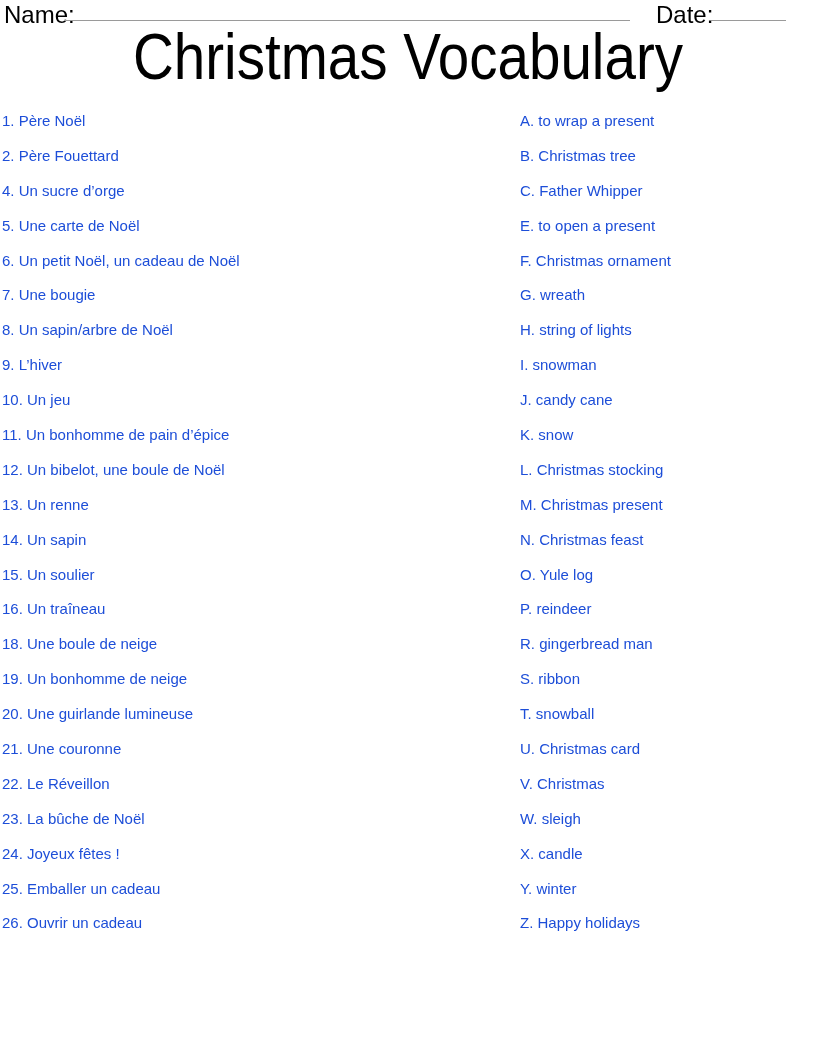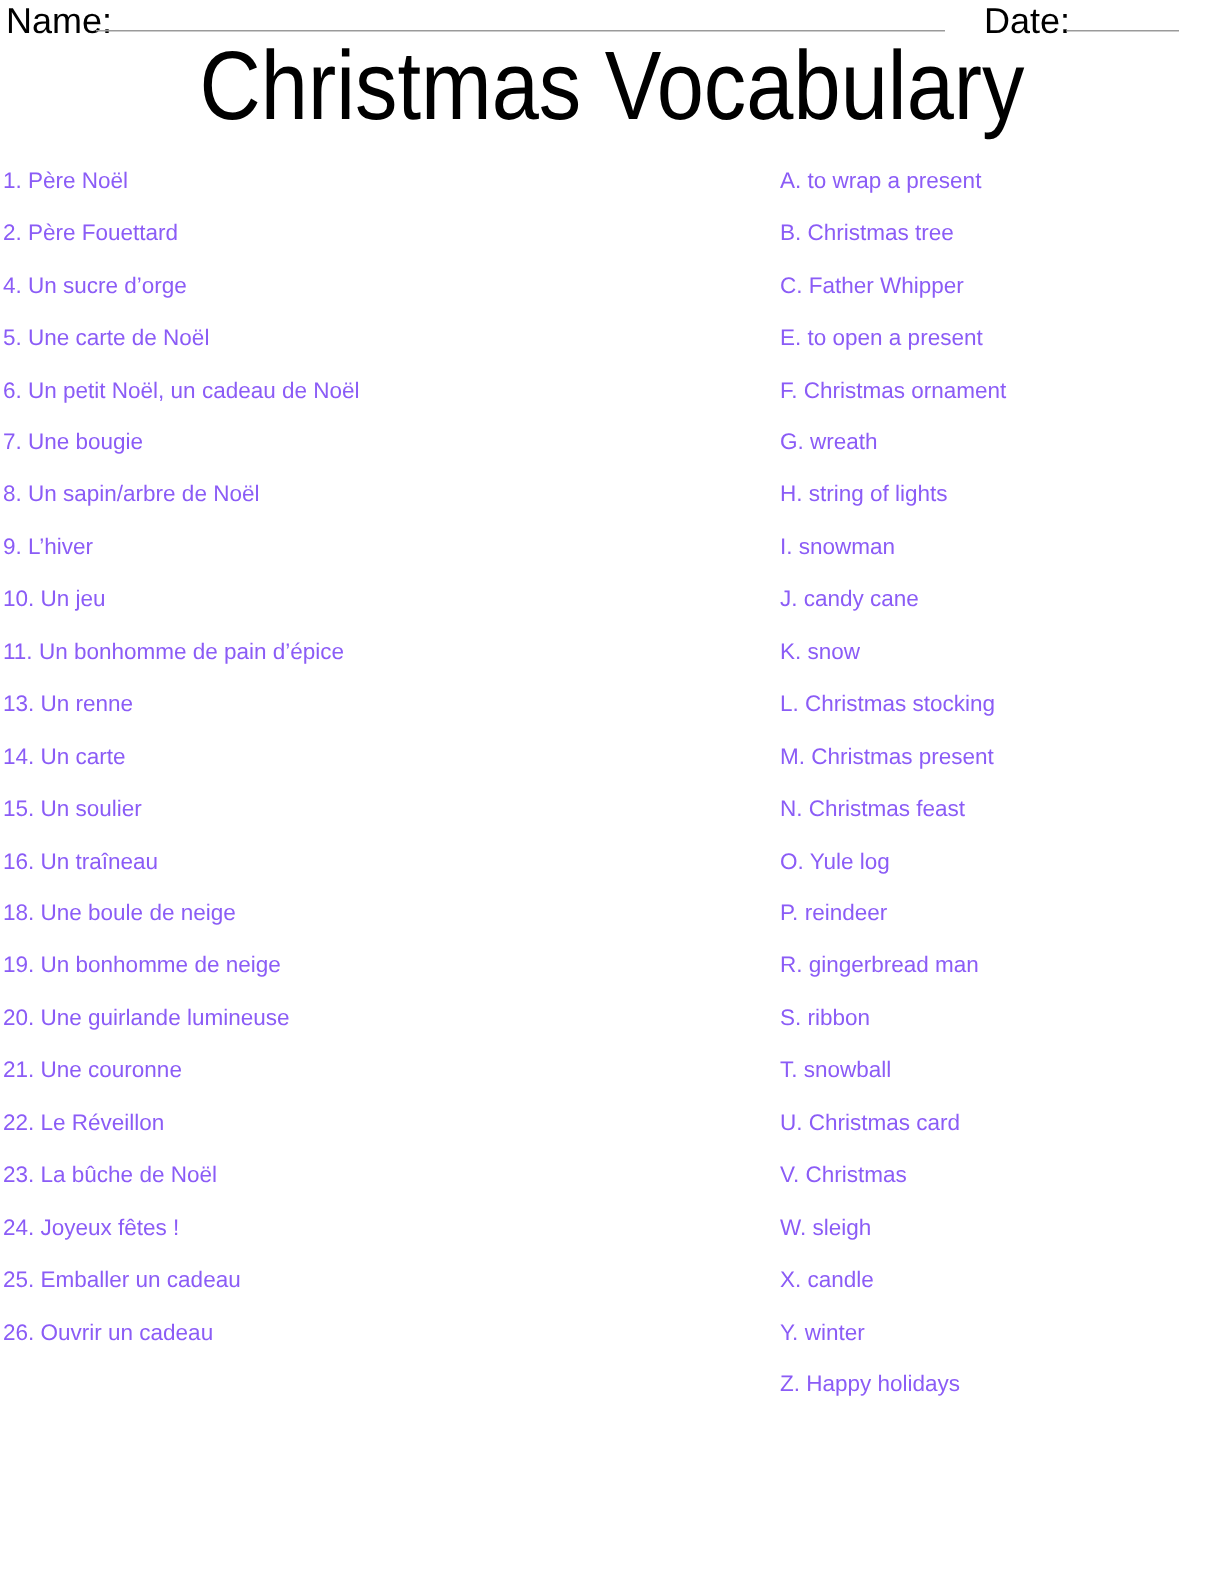--- a/index.html
+++ b/index.html
@@ -55,21 +55,21 @@
   .col {
     position: absolute;
     top: 104px;
   }
   .col-left  { left: 2px; }
   .col-right { left: 520px; }
   .item {
     height: 34.9px;
     line-height: 34.9px;
     font-size: 15px;
-    color: #8b5cf6;
+    color: #1d4ed8;
     white-space: nowrap;
   }
 </style>
 </head>
 <body>
 
 <div class="page">
 
   <span class="hdr-label name-label">Name:</span>
   <span class="blank-line name-line"></span>
@@ -83,22 +83,23 @@
       <div class="item"><span>1.</span> <span>Père Noël</span></div>
       <div class="item"><span>2.</span> <span>Père Fouettard</span></div>
       <div class="item"><span>4.</span> <span>Un sucre d’orge</span></div>
       <div class="item"><span>5.</span> <span>Une carte de Noël</span></div>
       <div class="item"><span>6.</span> <span>Un petit Noël, un cadeau de Noël</span></div>
       <div class="item"><span>7.</span> <span>Une bougie</span></div>
       <div class="item"><span>8.</span> <span>Un sapin/arbre de Noël</span></div>
       <div class="item"><span>9.</span> <span>L’hiver</span></div>
       <div class="item"><span>10.</span> <span>Un jeu</span></div>
       <div class="item"><span>11.</span> <span>Un bonhomme de pain d’épice</span></div>
+      <div class="item"><span>12.</span> <span>Un bibelot, une boule de Noël</span></div>
       <div class="item"><span>13.</span> <span>Un renne</span></div>
-      <div class="item"><span>14.</span> <span>Un carte</span></div>
+      <div class="item"><span>14.</span> <span>Un sapin</span></div>
       <div class="item"><span>15.</span> <span>Un soulier</span></div>
       <div class="item"><span>16.</span> <span>Un traîneau</span></div>
       <div class="item"><span>18.</span> <span>Une boule de neige</span></div>
       <div class="item"><span>19.</span> <span>Un bonhomme de neige</span></div>
       <div class="item"><span>20.</span> <span>Une guirlande lumineuse</span></div>
       <div class="item"><span>21.</span> <span>Une couronne</span></div>
       <div class="item"><span>22.</span> <span>Le Réveillon</span></div>
       <div class="item"><span>23.</span> <span>La bûche de Noël</span></div>
       <div class="item"><span>24.</span> <span>Joyeux fêtes !</span></div>
       <div class="item"><span>25.</span> <span>Emballer un cadeau</span></div>

